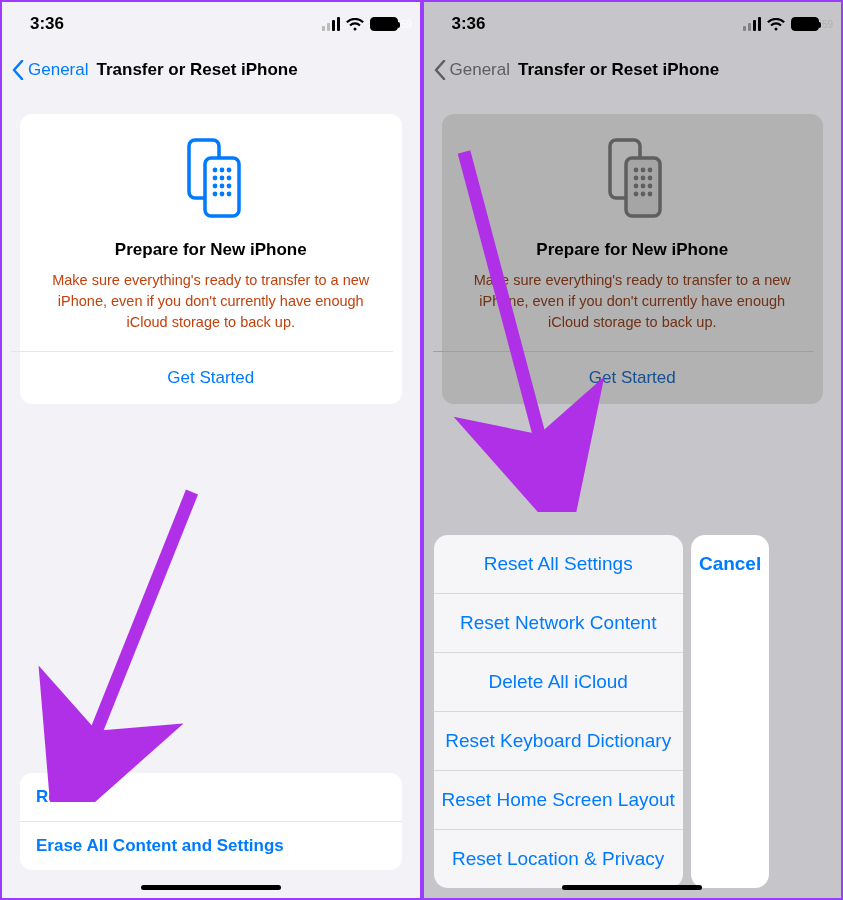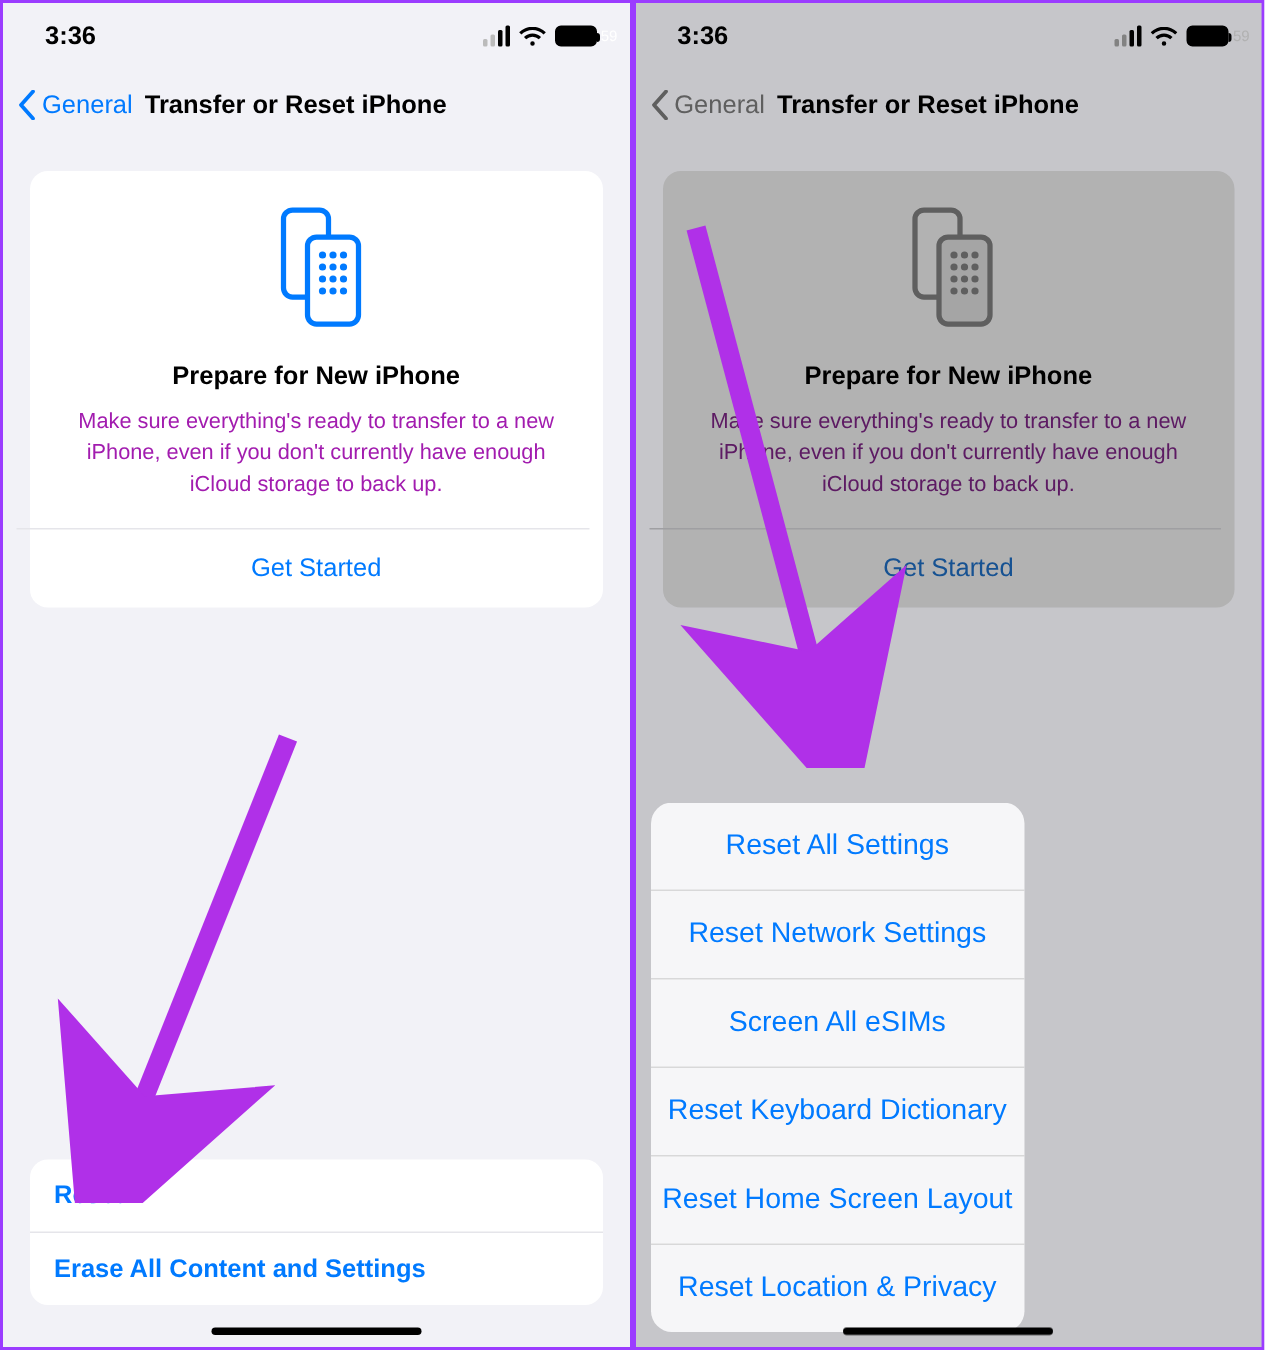--- a/index.html
+++ b/index.html
@@ -56,21 +56,21 @@
   .nav-title { font-weight:600; margin-left:8px; }
   .phone.dimmed .nav-back { color:#888; }
   
   .content-area { position:absolute; top:92px; bottom:0; left:0; right:0; padding: 20px 18px 0; }
   .card {
     background:#fff; border-radius:12px; padding: 22px 18px 0;
     display:flex; flex-direction:column; align-items:center;
   }
   .hero-icon { margin-bottom: 16px; }
   .card h2 { font-size:17px; font-weight:600; margin-bottom:10px; text-align:center; }
-  .card p { font-size:14.5px; color:#a21caf; text-align:center; line-height:1.45; padding:0 6px 18px; }
+  .card p { font-size:14.5px; color:#c2410c; text-align:center; line-height:1.45; padding:0 6px 18px; }
   .card-divider { height:1px; background:#e5e5ea; width:calc(100% + 36px); margin-left:-18px; }
   .card-action { color:#007aff; font-size:17px; padding:16px 0; width:100%; text-align:center; }
   .bottom-list {
     position:absolute; left:18px; right:18px; bottom:28px;
     background:#fff; border-radius:12px; overflow:hidden;
   }
   .row {
     padding:14px 16px; color:#007aff; font-size:17px;
     border-bottom:1px solid #e5e5ea;
     font-weight:bold;
@@ -233,26 +233,27 @@
       <h2>Prepare for New iPhone</h2>
       <p>Make sure everything's ready to transfer to a new iPhone, even if you don't currently have enough iCloud storage to back up.</p>
       <div class="card-divider"></div>
       <div class="card-action">Get Started</div>
     </div>
   </div>
   <div class="sheet-backdrop"></div>
   <div class="action-sheet">
     <div class="sheet-group">
       <div class="sheet-item">Reset All Settings</div>
-      <div class="sheet-item">Reset Network Settings</div>
-      <div class="sheet-item">Screen All eSIMs</div>
+      <div class="sheet-item">Reset Network Content</div>
+      <div class="sheet-item">Delete All iCloud</div>
       <div class="sheet-item">Reset Keyboard Dictionary</div>
       <div class="sheet-item">Reset Home Screen Layout</div>
       <div class="sheet-item">Reset Location &amp; Privacy</div>
     </div>
+    <div class="sheet-cancel">Cancel</div>
   </div>
   <svg class="arrow-svg" style="left:20px;top:140px;width:180px;height:370px;" viewBox="0 0 180 370">
     <defs>
         <marker id="ah2" markerWidth="14" markerHeight="14" refX="6" refY="6" orient="auto">
           <path d="M0,0 L12,6 L0,12 L3,6 Z" fill="#b030e8"></path>
         </marker>
       </defs>
     <line x1="20" y1="10" x2="105" y2="330" stroke="#b030e8" stroke-width="13" marker-end="url(#ah2)"></line>
   </svg>
   <div class="home-indicator"></div>

